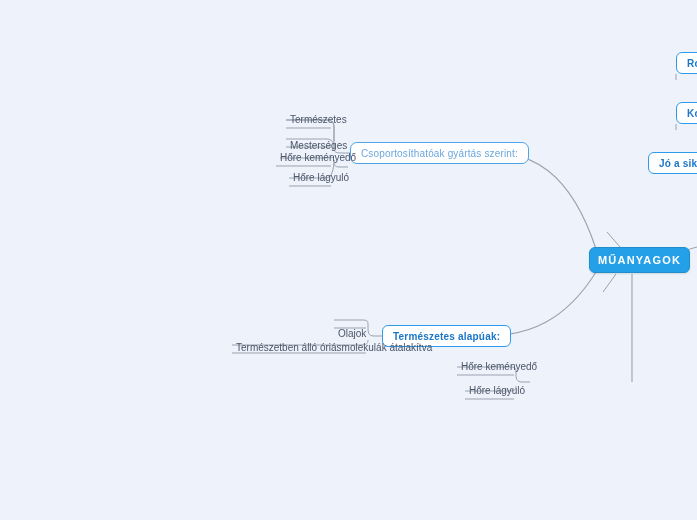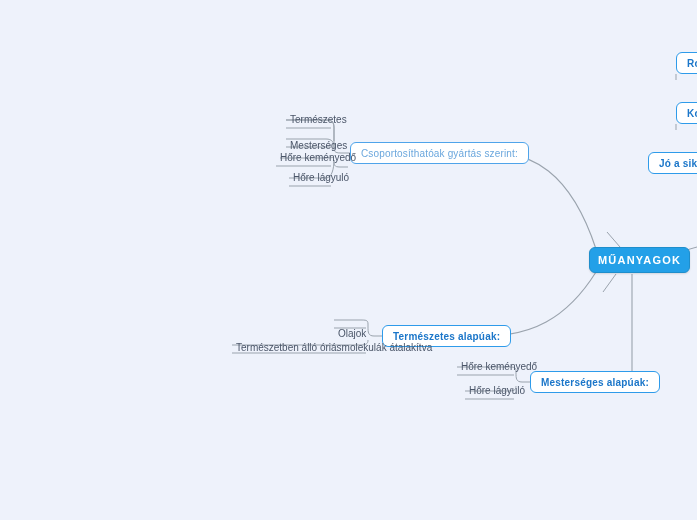--- a/index.html
+++ b/index.html
@@ -124,21 +124,21 @@
 
       <path d="M 676,74 L 676,80"></path>
       <path d="M 676,124 L 676,130"></path>
     </g>
   </svg>
 
   <div class="node node-root" style="left:589px; top:247px;">
     <span>MŰANYAGOK</span>
   </div>
 
-  <div class="node node-box light" style="left:350px; top:142px;">
+  <div class="node node-box light" style="left:350px; top:142px;border-radius:7px;">
     <span>Csoportosíthatóak gyártás szerint:</span>
   </div>
 
   <div class="node node-leaf" style="left:286px; top:111px;">
     <span class="leaf-txt">Természetes</span>
   </div>
   <div class="node node-leaf" style="left:286px; top:137px;">
     <span class="leaf-txt">Mesterséges</span>
   </div>
   <div class="node node-leaf" style="left:276px; top:149px;">
@@ -152,23 +152,20 @@
     <span>Természetes alapúak:</span>
   </div>
 
   <div class="node node-leaf" style="left:334px; top:325px;">
     <span class="leaf-txt">Olajok</span>
   </div>
   <div class="node node-leaf" style="left:232px; top:336px;align-items:flex-end;">
     <span class="leaf-txt">Természetben álló óriásmolekulák átalakítva</span>
   </div>
 
-  <div class="node node-box bold" style="left:530px; top:371px;">
-    <span>Mesterséges alapúak:</span>
-  </div>
 
   <div class="node node-leaf" style="left:457px; top:358px;">
     <span class="leaf-txt">Hőre keményedő</span>
   </div>
   <div class="node node-leaf" style="left:465px; top:382px;">
     <span class="leaf-txt">Hőre lágyuló</span>
   </div>
 
   <div class="node node-box bold" style="left:676px; top:52px;">
     <span>Ro</span>

